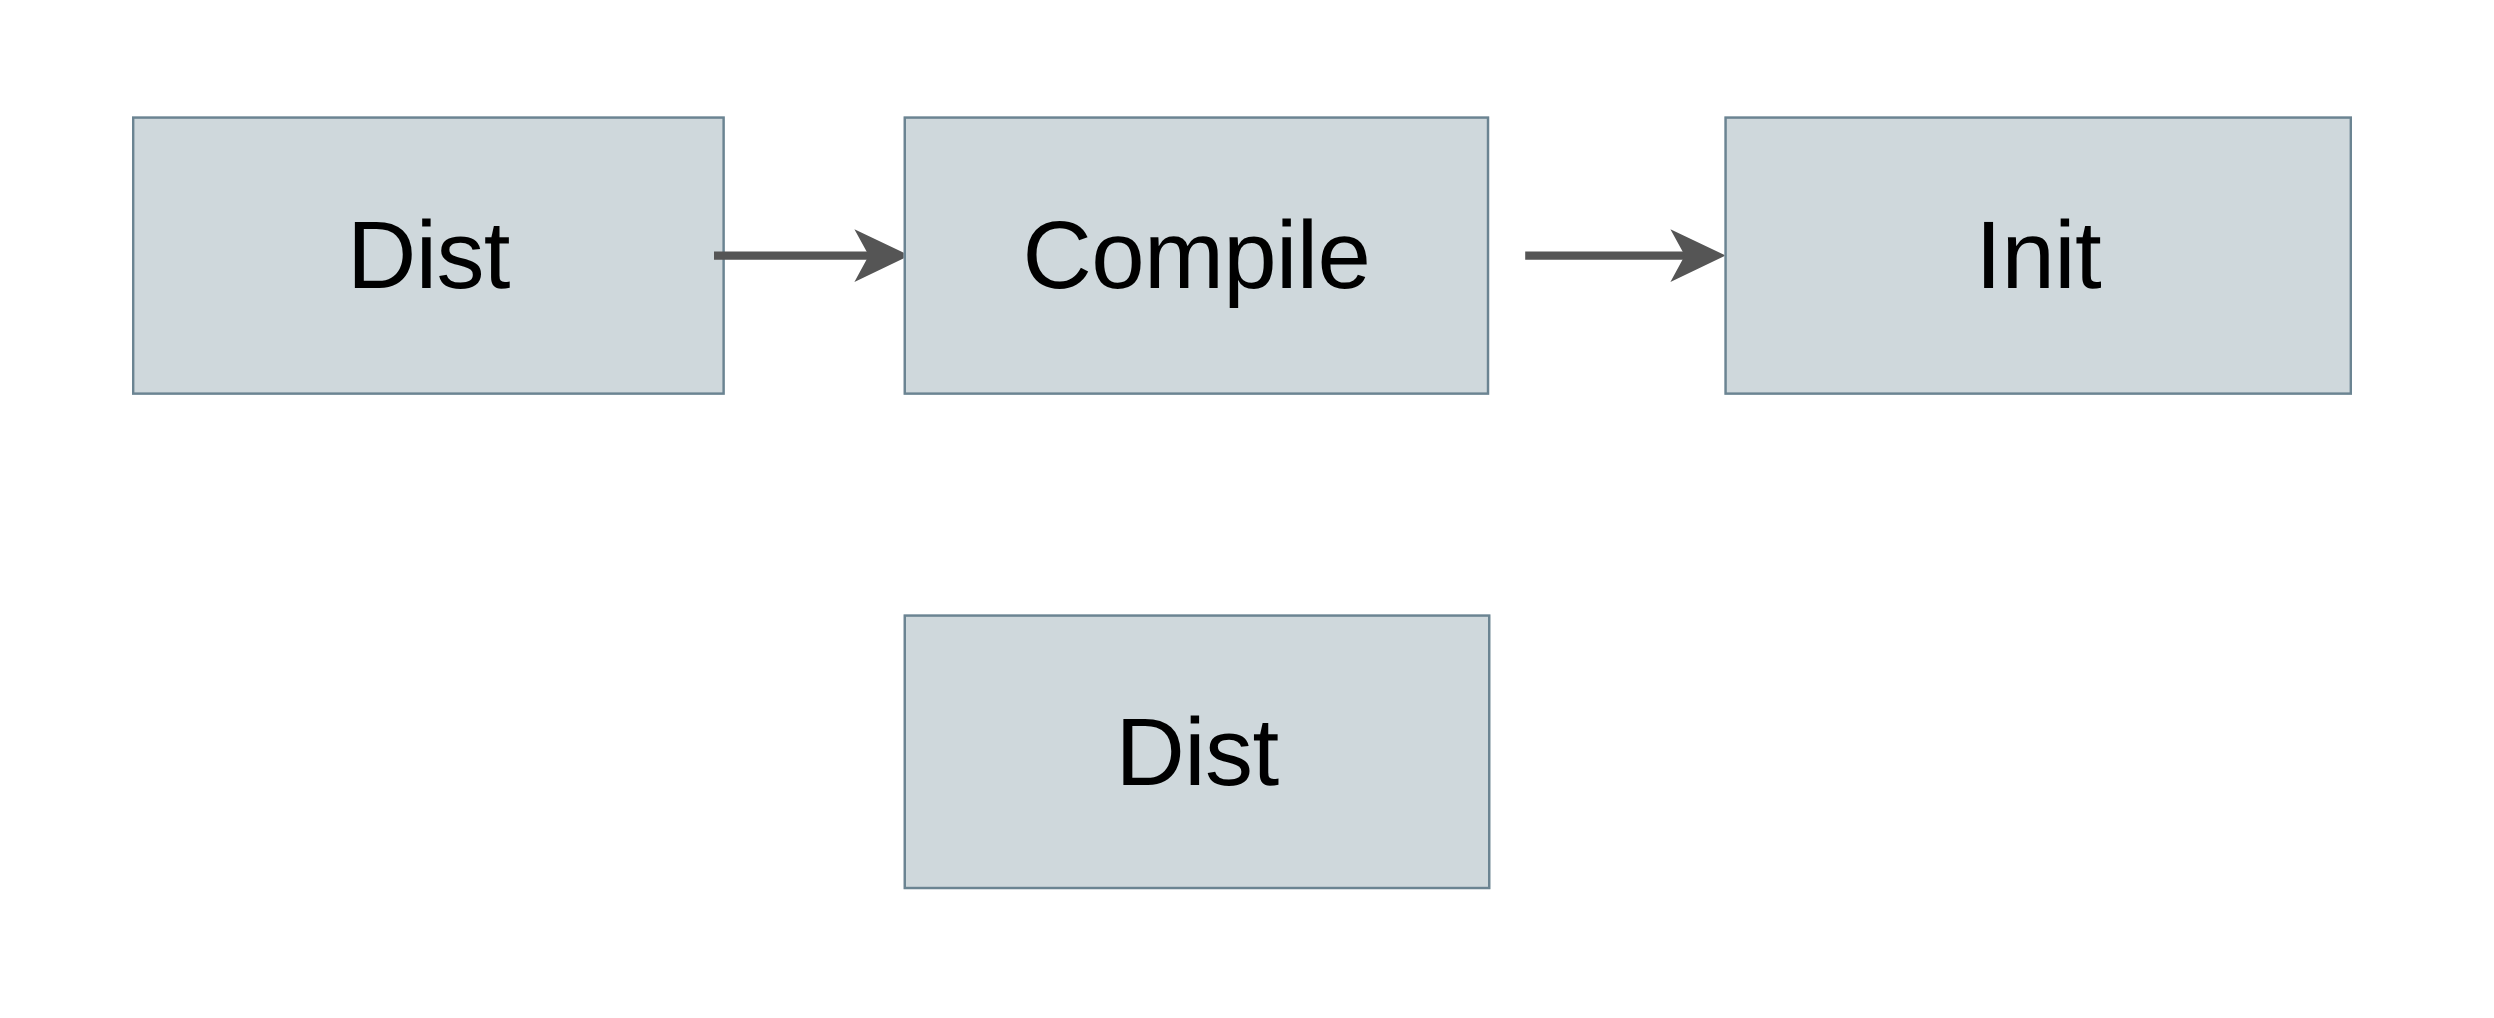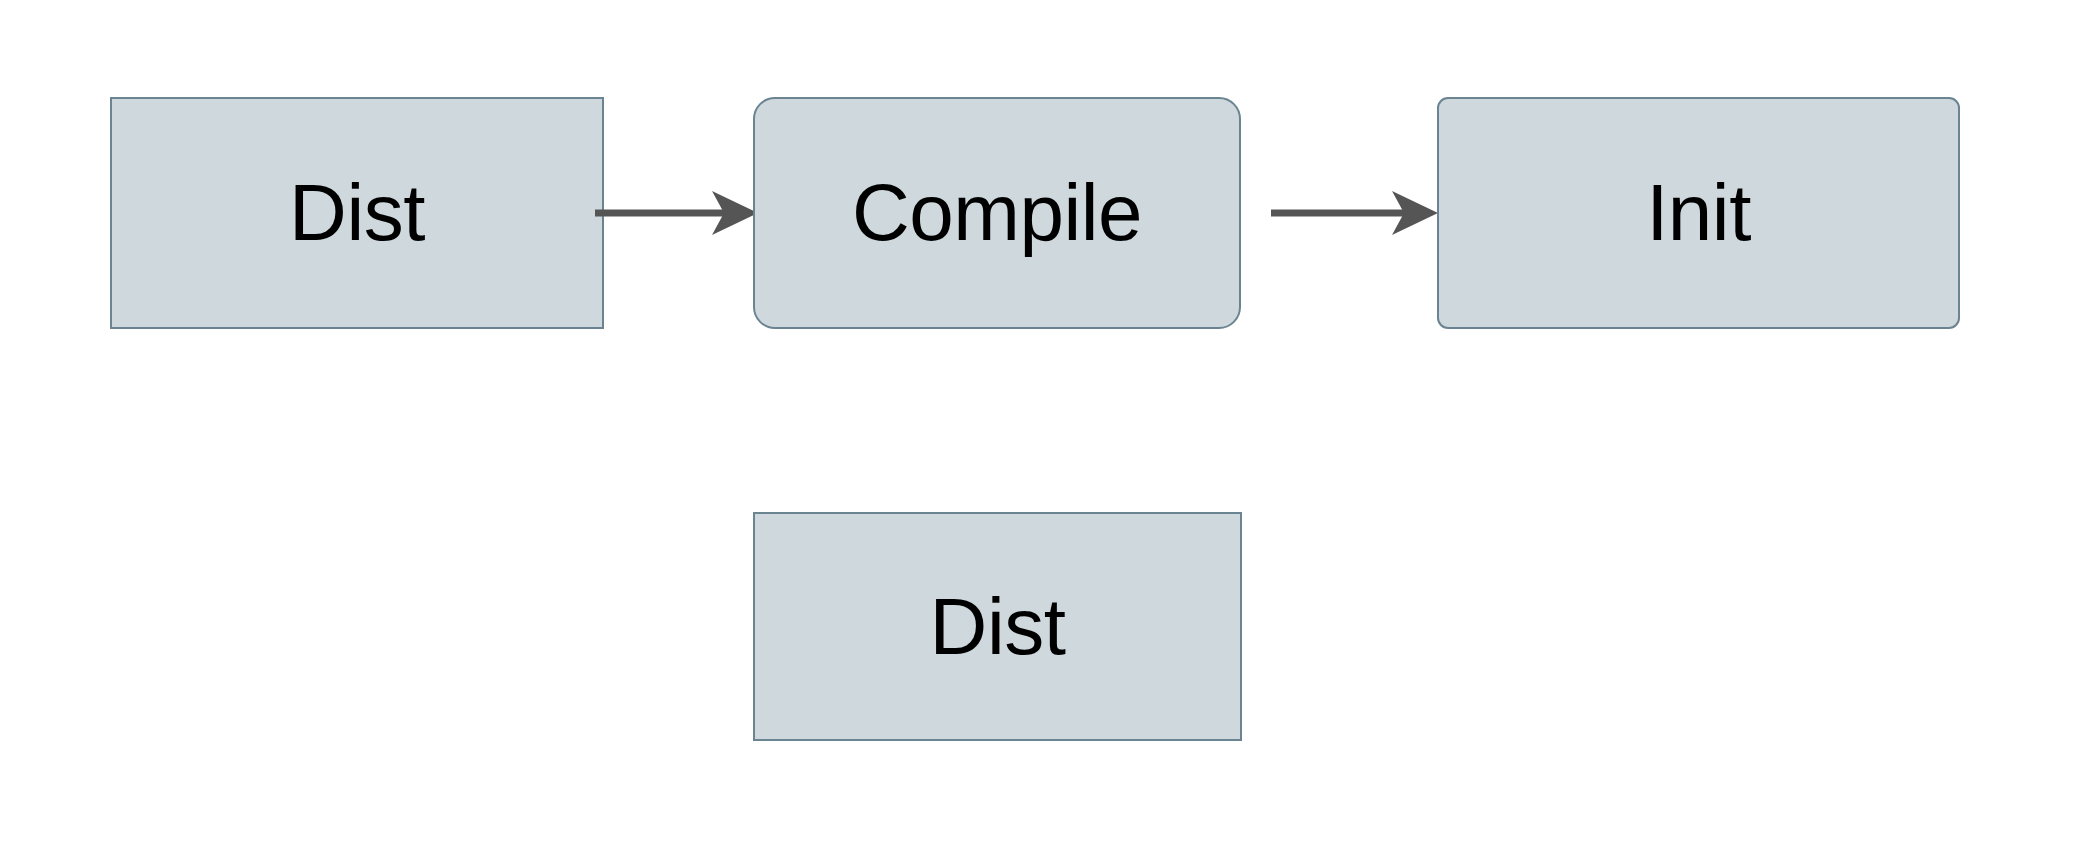--- a/index.html
+++ b/index.html
@@ -32,22 +32,22 @@
     font-size: 80px;
     font-weight: 400;
     line-height: 1;
     color: #000000;
     letter-spacing: -0.5px;
     white-space: nowrap;
     user-select: none;
   }
   
   #node-dist    { left: 71px;   top: 97px;  width: 494px; height: 232px; margin-left: 39px; }
-  #node-compile { left: 753px;  top: 97px;  width: 488px; height: 232px; border-radius: 22px; }
-  #node-init    { left: 1437px; top: 97px;  width: 523px; height: 232px; border-radius: 11px; }
+  #node-compile { left: 753px;  top: 97px;  width: 488px; height: 232px; }
+  #node-init    { left: 1437px; top: 97px;  width: 523px; height: 232px; }
   #node-clean   { left: 753px;  top: 512px; width: 489px; height: 229px; }
 
   .edge {
     position: absolute;
     overflow: visible;
   }
   #edge-dist-compile { left: 560px;  top: 178px; width: 200px; height: 70px; }
   #edge-compile-init { left: 1236px; top: 178px; width: 204px; height: 70px; }
   .edge-line { stroke: #555555; stroke-width: 7; fill: none; }
   .edge-head { fill: #555555; }

